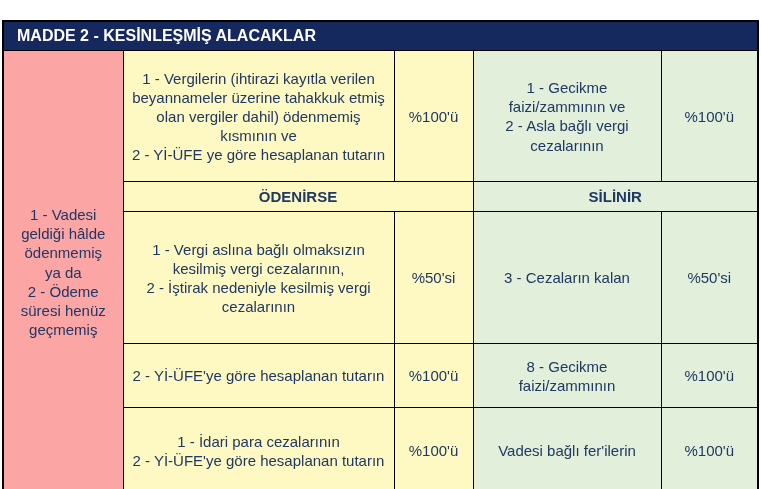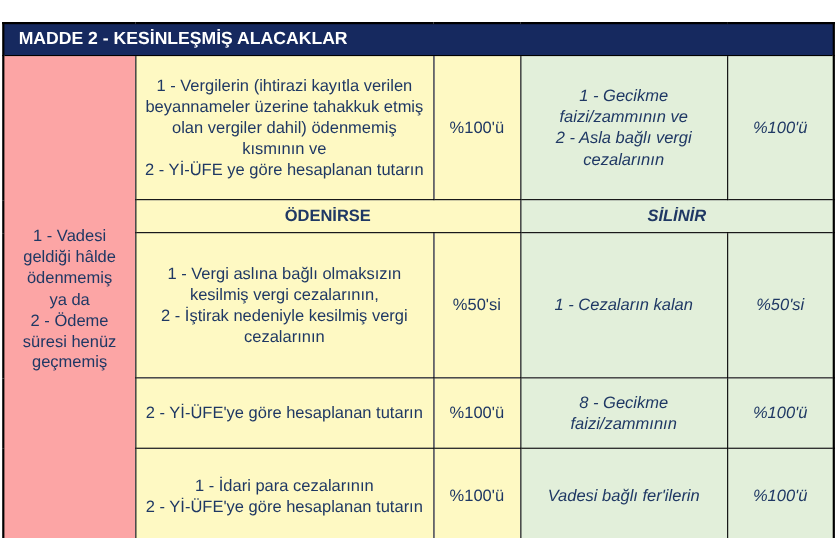--- a/index.html
+++ b/index.html
@@ -37,21 +37,21 @@
     color: #FFFFFF;
     font-weight: bold;
     font-size: 16px;
     text-align: left;
     padding: 4px 13px;
     height: 28px;
     white-space: nowrap;
   }
   .cream { background: #fca5a5; }
   .pink  { background: #fef9c3; }
-  .green { background: #E2EFDA; font-style: italic; }
+  .green { background: #E2EFDA; }
   tr.divider-row td { font-weight: bold; height: 30px; }
   tr.row-1 td { height: 131px; }
   tr.row-3 td { height: 132px; text-align: center; }
   tr.row-4 td { height: 64px; }
   tr.row-5 td { height: 86px; }
 </style>
 </head>
 <body>
 
 <div class="screen">
@@ -79,21 +79,21 @@
         <td class="green">%100'ü</td>
       </tr>
       <tr class="divider-row">
         <td class="pink" colspan="2">ÖDENİRSE</td>
         <td class="green" colspan="2">SİLİNİR</td>
       </tr>
       <tr class="row-3">
         <td class="pink">1 - Vergi aslına bağlı olmaksızın kesilmiş vergi cezalarının,
 2 - İştirak nedeniyle kesilmiş vergi cezalarının</td>
         <td class="pink">%50'si</td>
-        <td class="green">1 - Cezaların kalan</td>
+        <td class="green">3 - Cezaların kalan</td>
         <td class="green">%50'si</td>
       </tr>
       <tr class="row-4">
         <td class="pink">2 - Yİ-ÜFE'ye göre hesaplanan tutarın</td>
         <td class="pink">%100'ü</td>
         <td class="green">8 - Gecikme faizi/zammının</td>
         <td class="green">%100'ü</td>
       </tr>
       <tr class="row-5">
         <td class="pink">1 - İdari para cezalarının

